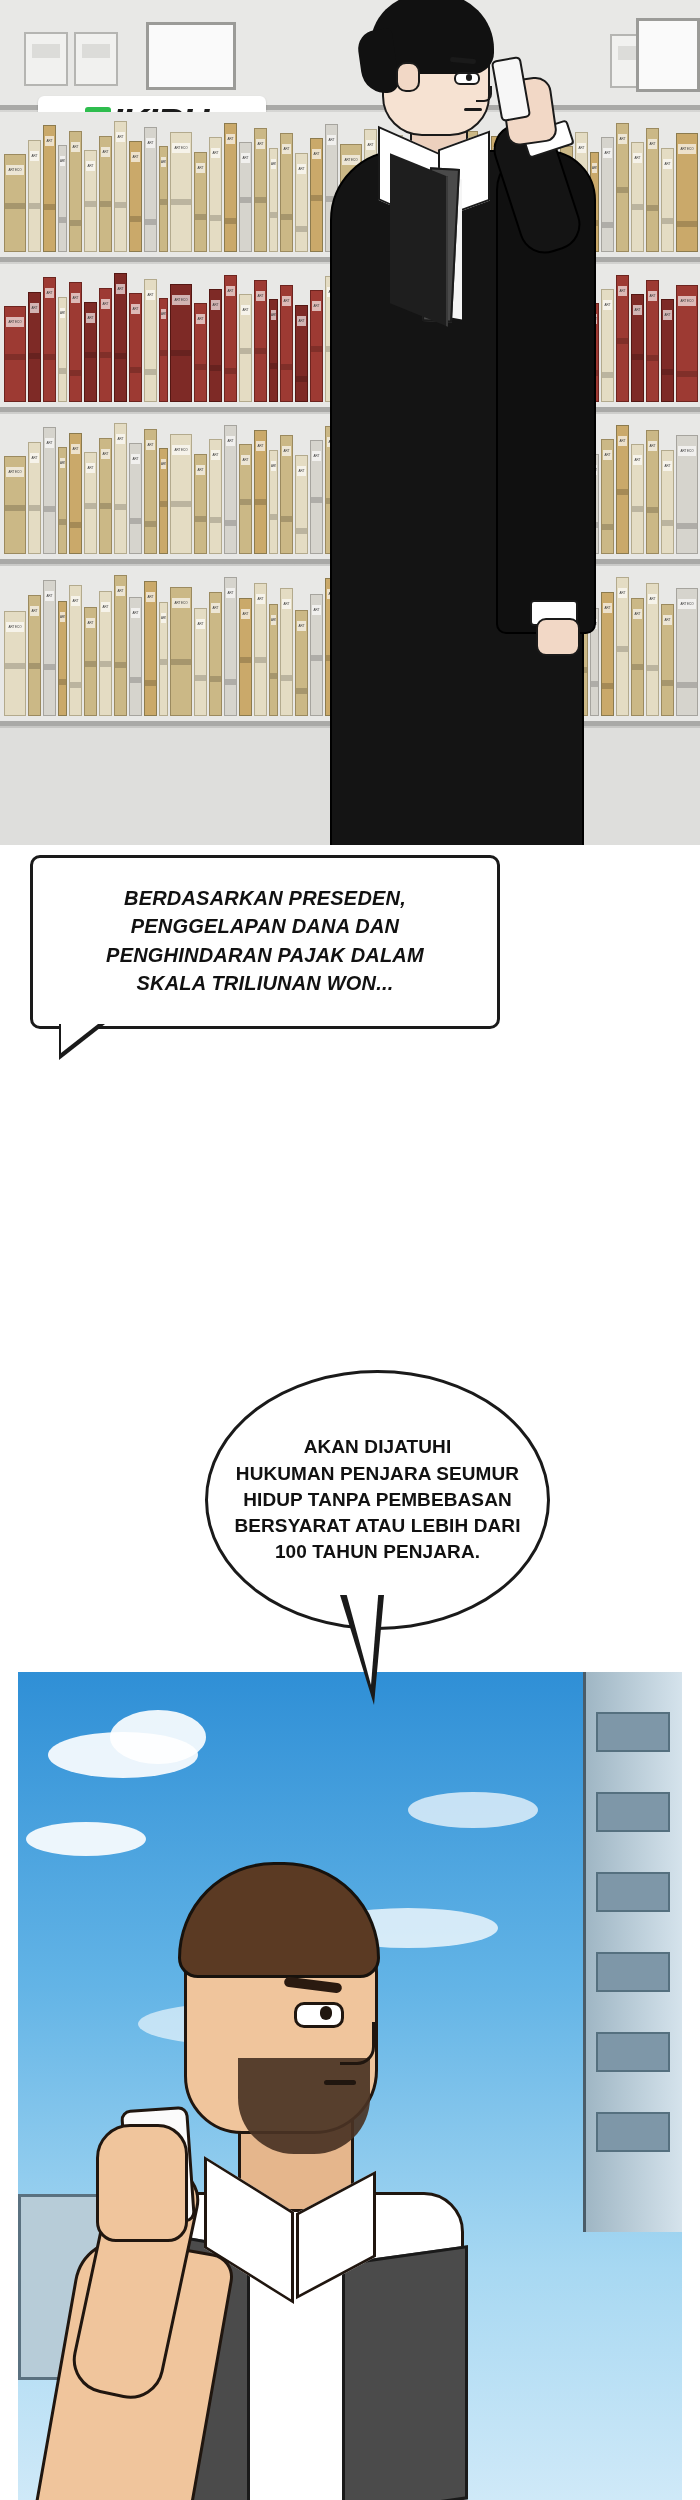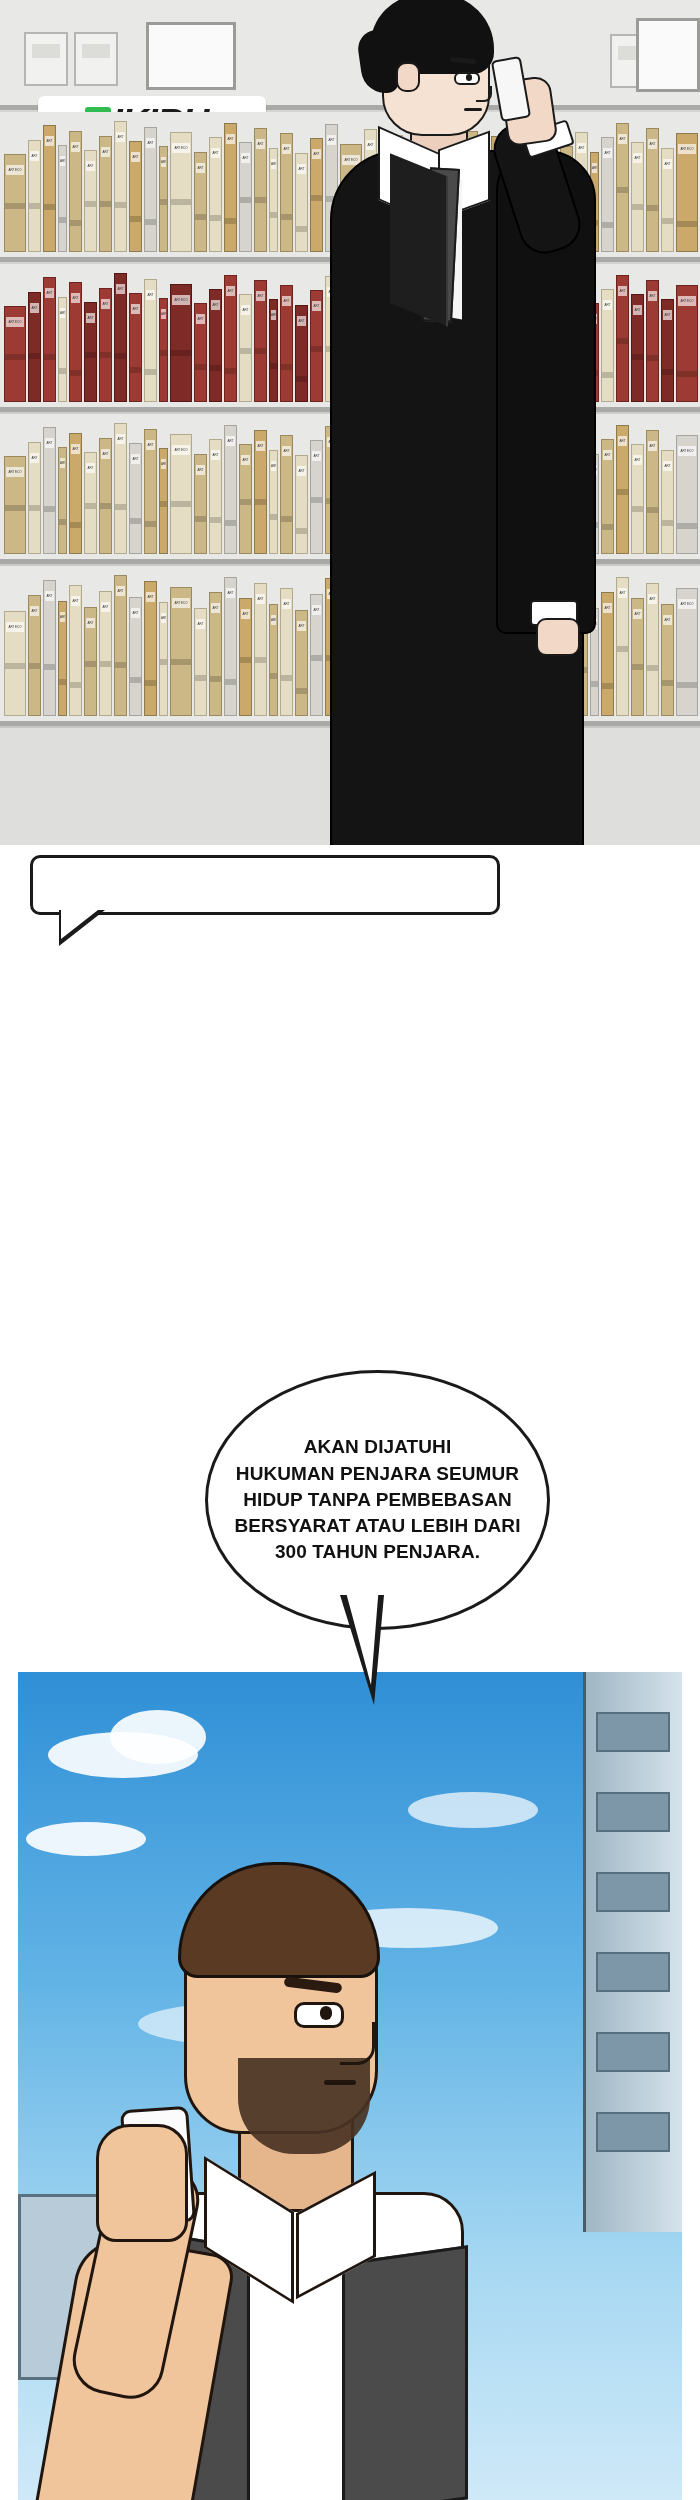--- a/index.html
+++ b/index.html
@@ -1425,32 +1425,36 @@
       <div class="m1-forearm"></div>
       <div class="m1-cuff"></div>
       <div class="m1-hand"></div>
       <div class="m1-phone"></div>
       <div class="m1-cuff2"></div>
       <div class="m1-hand2"></div>
     </div>
   </div>
 
   <div class="bubble1">
+    <div class="b1-text">BERDASARKAN PRESEDEN,
+PENGGELAPAN DANA DAN
+PENGHINDARAN PAJAK DALAM
+SKALA TRILIUNAN WON...</div>
     <div class="tail"></div>
     <div class="tail-in"></div>
   </div>
 
   <div class="bubble2-tail"></div>
   <div class="bubble2-tail-in"></div>
   <div class="bubble2">
     <div class="b2-text">AKAN DIJATUHI
 HUKUMAN PENJARA SEUMUR
 HIDUP TANPA PEMBEBASAN
 BERSYARAT ATAU LEBIH DARI
-300 TAHUN PENJARA.</div>
+100 TAHUN PENJARA.</div>
   </div>
 
   <div class="panel2">
     <div class="sky"></div>
 
     <div class="cloud" style="left:30px; top:60px; width:150px; height:46px;"></div>
     <div class="cloud" style="left:92px; top:38px; width:96px; height:54px;"></div>
     <div class="cloud" style="left:8px;  top:150px; width:120px; height:34px;"></div>
     <div class="cloud" style="left:300px; top:236px; width:180px; height:40px; opacity:.75;"></div>
     <div class="cloud" style="left:390px; top:120px; width:130px; height:36px; opacity:.7;"></div>

